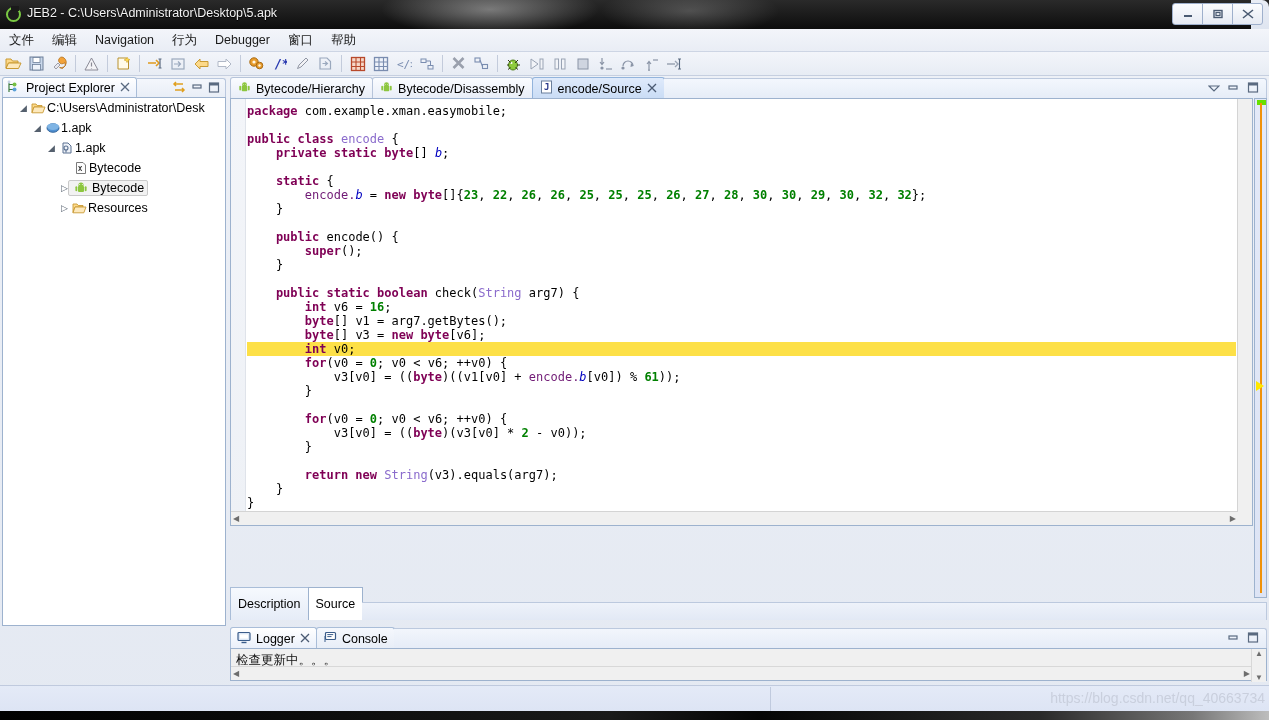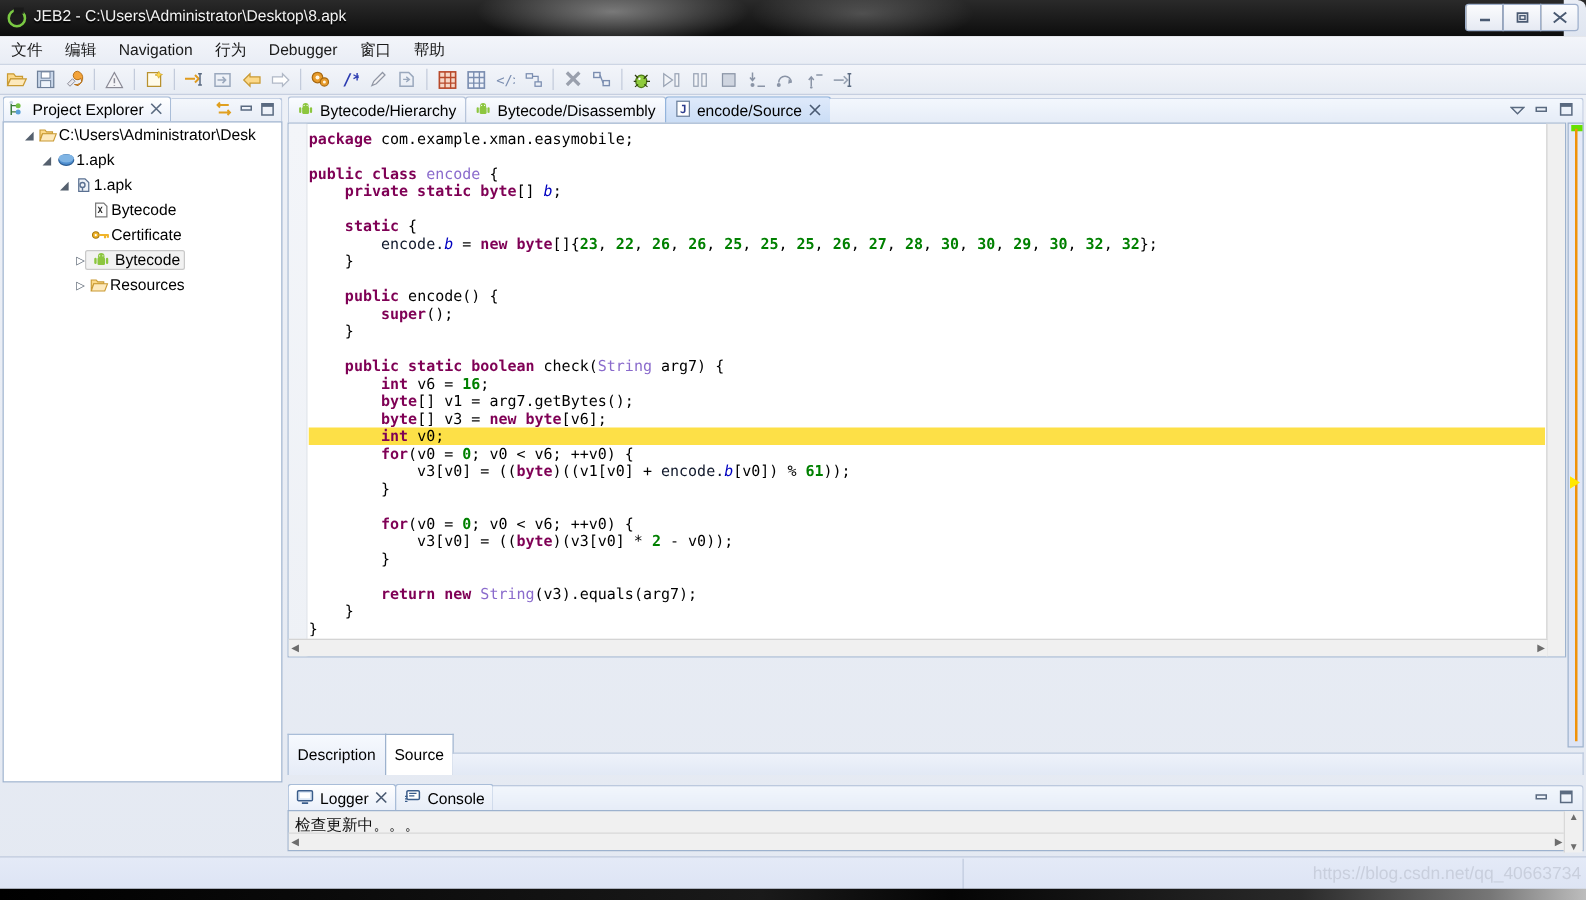--- a/index.html
+++ b/index.html
@@ -191,21 +191,21 @@
     position:absolute; left: 16px; top: 5px; right: 16px; bottom: 16px;
     font-family: "DejaVu Sans Mono", "Liberation Mono", monospace;
     font-size: 12px; line-height: 14px;
     white-space: pre; overflow:hidden;
   }
   .cl { height:14px; }
   .cl.hl { background: #fde047; margin-left:-16px; padding-left:16px; margin-right:-16px; }
   .kw  { color: #7f0055; font-weight: bold; }
   .cls { color: #8a6bcc; }
   .fld { color: #0000c0; font-style: italic; }
-  .fldn{ color: #0f172a; margin-top: 23px; }
+  .fldn{ color: #701a75; margin-top: 23px; }
   .num { color: #008000; font-weight: bold; }
   .pln { color: #000000; }
 
   .code-hbar {
     position:absolute; left:0; bottom:0; right:14px; height: 14px;
     background:#f0f0f0; border-top:1px solid #d4d4d4;
     display:flex; align-items:center; justify-content:space-between;
     padding: 0 2px; box-sizing:border-box; color:#6d6d6d; font-size:8px;
   }
 
@@ -283,21 +283,21 @@
 </head>
 <body>
 
 <div id="app">
 
   <div class="titlebar">
     <div class="glow1"></div>
     <div class="glow2"></div>
     <div class="rounded-right"></div>
     <div class="app-icon"></div>
-    <div class="title-text">JEB2 - C:\Users\Administrator\Desktop\8.apk</div>
+    <div class="title-text">JEB2 - C:\Users\Administrator\Desktop\5.apk</div>
     <div class="win-btns">
       <div class="win-btn">
         <svg width="12" height="10" viewBox="0 0 12 10">
             <rect x="2" y="6" width="8" height="2" fill="#4a5a72"></rect>
           </svg>
       </div>
       <div class="win-btn">
         <svg width="12" height="10" viewBox="0 0 12 10">
             <rect x="2" y="1.5" width="8" height="7" fill="none" stroke="#4a5a72" stroke-width="1.4"></rect>
             <rect x="4" y="3.5" width="4" height="3" fill="none" stroke="#4a5a72" stroke-width="1.2"></rect>
@@ -574,30 +574,20 @@
       <div class="tree-row" style="padding-left:69px;">
         <span class="tree-ico">
           <svg width="14" height="14" viewBox="0 0 14 14">
               <path d="M2.5 1.5 H9 L11.5 4 V12.5 H2.5 Z" fill="#fdfdfd" stroke="#7a7a7a" stroke-width="1"></path>
               <text x="4" y="9.5" font-family="monospace" font-size="7" fill="#2b2b2b" font-weight="bold">X</text>
             </svg>
         </span>
         <span>Bytecode</span>
       </div>
 
-      <div class="tree-row" style="padding-left:69px;">
-        <span class="tree-ico">
-          <svg width="16" height="12" viewBox="0 0 16 12">
-              <circle cx="3.6" cy="6" r="2.6" fill="#f0b429" stroke="#a8790f" stroke-width="0.9"></circle>
-              <circle cx="3.6" cy="6" r="0.9" fill="#fff"></circle>
-              <path d="M6 6 H14 M11 6 V8.6 M13.3 6 V8.2" stroke="#f0b429" stroke-width="1.7"></path>
-            </svg>
-        </span>
-        <span>Certificate</span>
-      </div>
 
       <div class="tree-row" style="padding-left:55px;">
         <span class="tw">▷</span>
         <span class="sel-box" style="display:flex;align-items:flex-start;gap:3px;">
           <span class="tree-ico">
             <svg width="14" height="14" viewBox="0 0 14 14">
                 <rect x="4" y="5" width="6" height="6" rx="1" fill="#8cc63f"></rect>
                 <circle cx="7" cy="4" r="2.6" fill="#8cc63f"></circle>
                 <rect x="1.4" y="5.2" width="1.9" height="5" rx="0.95" fill="#8cc63f"></rect>
                 <rect x="10.7" y="5.2" width="1.9" height="5" rx="0.95" fill="#8cc63f"></rect>

